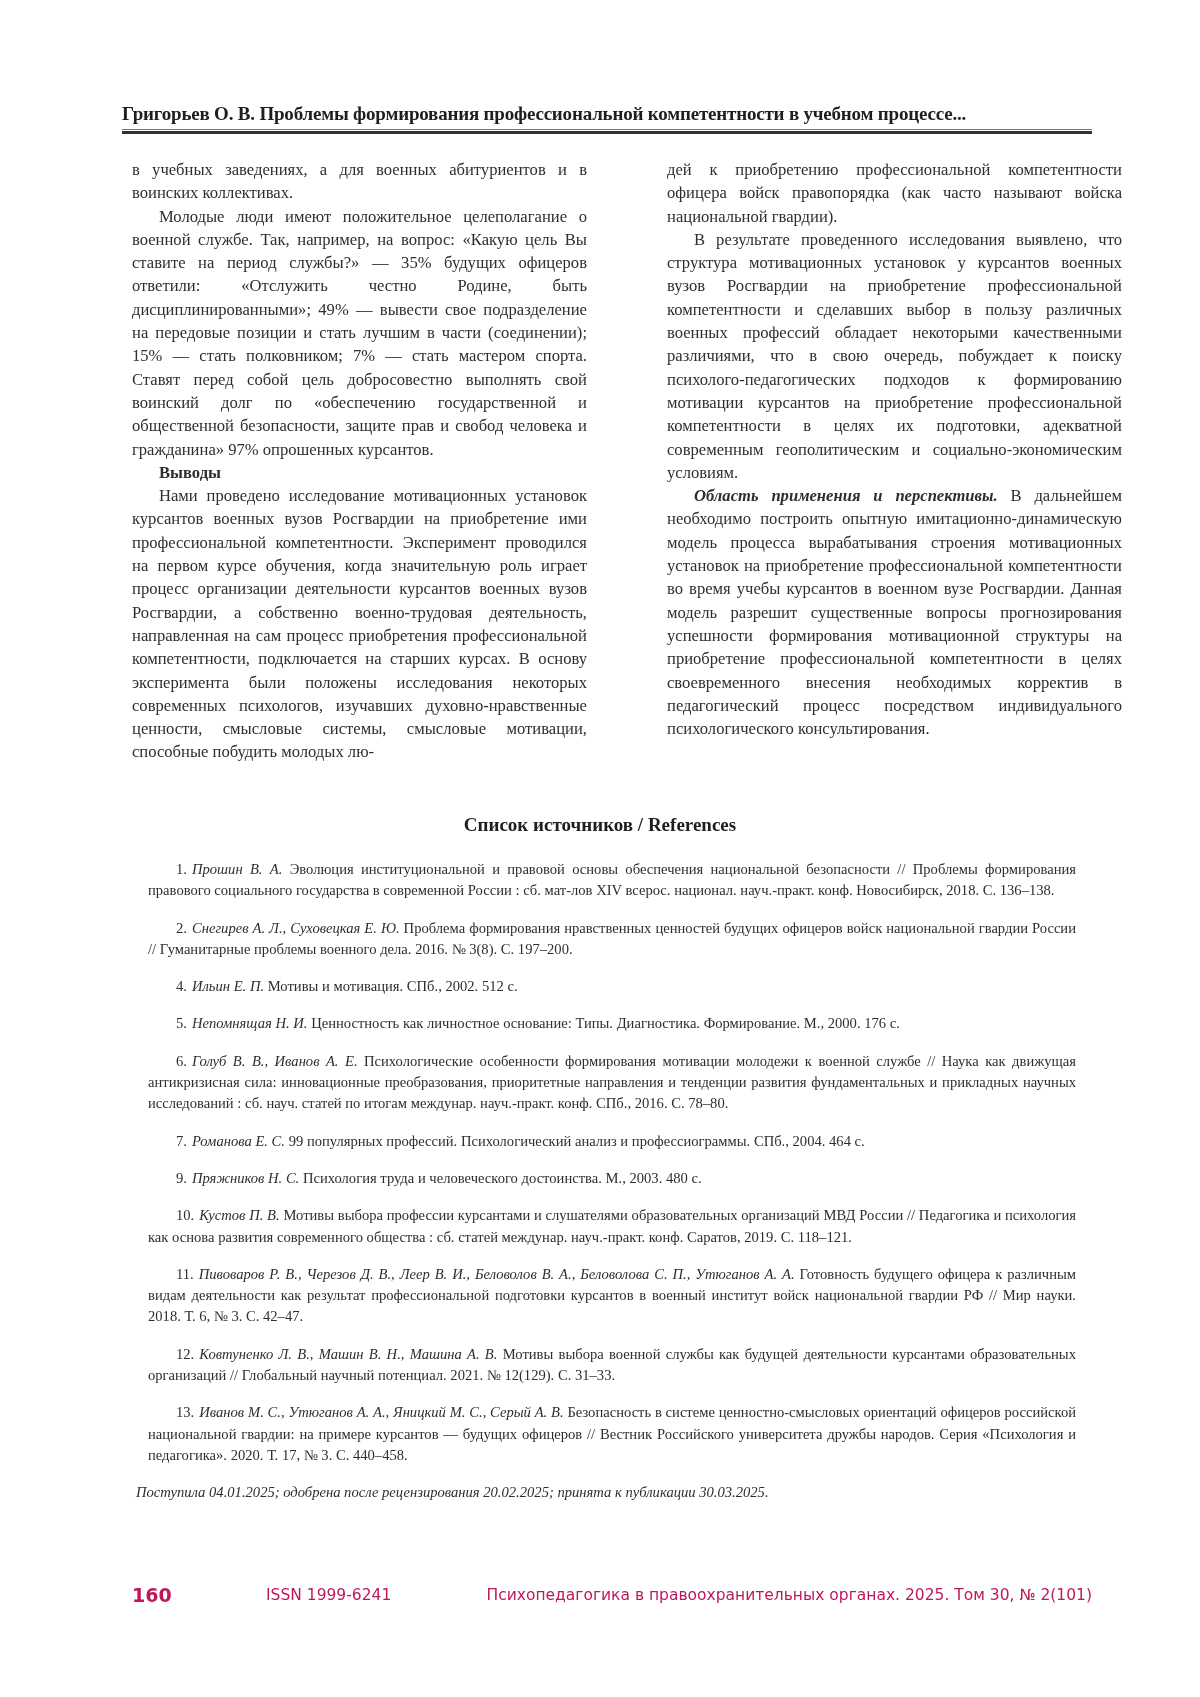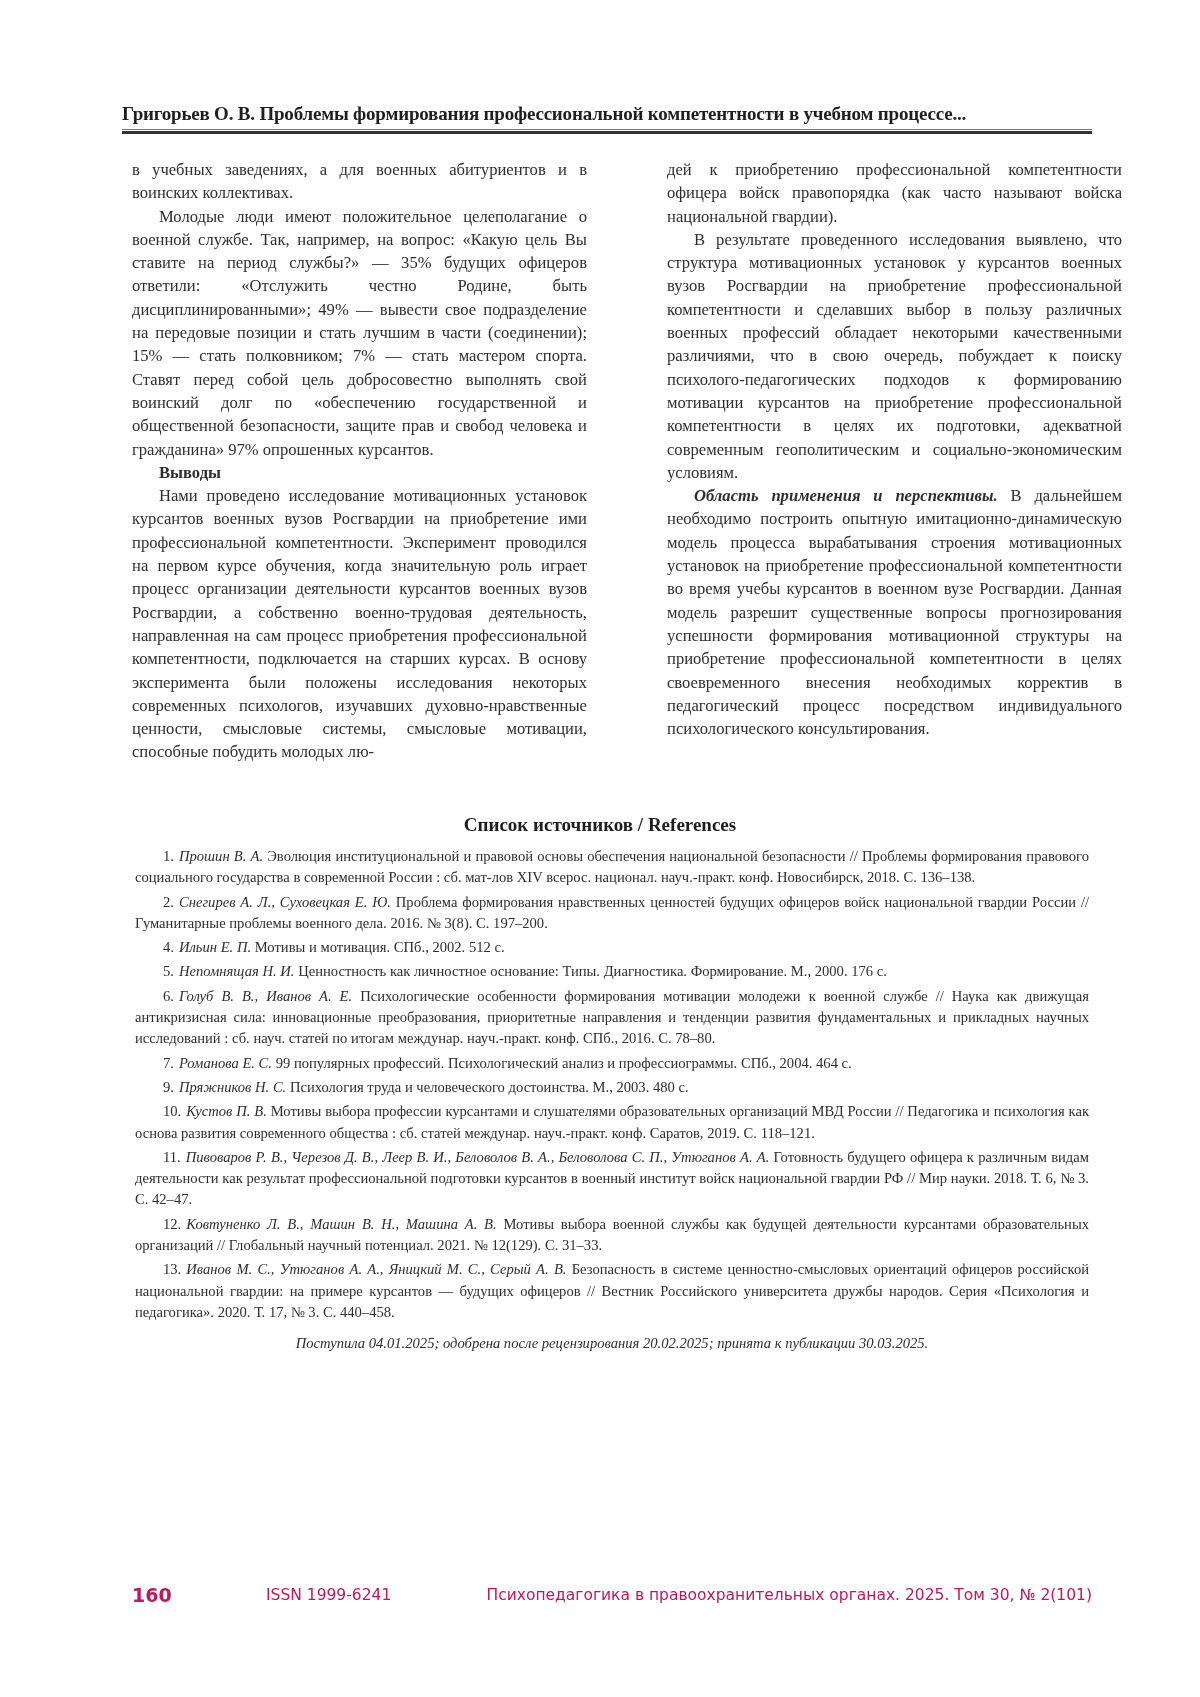--- a/index.html
+++ b/index.html
@@ -29,24 +29,24 @@
 
   .refs-title {
     position: absolute; left: 0; top: 814px; width: 1200px; text-align: center;
     font-family: "Liberation Serif", serif; font-weight: bold; font-size: 19px; color: #1e1e1e;
   }
   .refs {
     position: absolute; left: 132px; top: 843px; width: 960px;
     font-family: "Liberation Serif", serif; font-size: 14.6px; line-height: 21.3px;
     color: #2e2e2e; text-align: justify;
   }
-  .ref { margin: 3px; text-indent: 28px; }
+  .ref { margin: 16px; text-indent: 28px; }
   .ref .num { margin-right: 5px; }
   .ref .authors { font-style: italic; }
-  .received { text-align: center; font-style: italic; margin: 10px; }
+  .received { text-align: left; font-style: italic; margin: 4px; }
 
   .footer {
     position: absolute; top: 1584px; left: 132px; width: 960px; height: 30px;
     font-family: "DejaVu Sans", sans-serif; color: #be185d;
   }
   .footer .page-num { position: absolute; left: 0; top: 0; font-weight: bold; font-size: 19px; }
   .footer .issn { position: absolute; left: 134px; top: 2px; font-size: 15.5px; }
   .footer .journal { position: absolute; right: 0; top: 2px; font-size: 15.5px; white-space: nowrap; }
 </style>
 </head>

